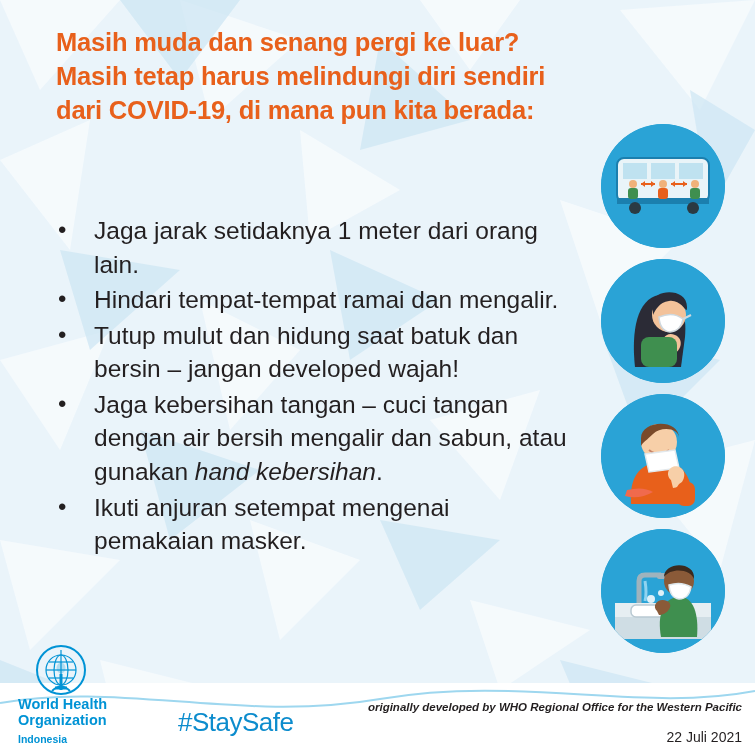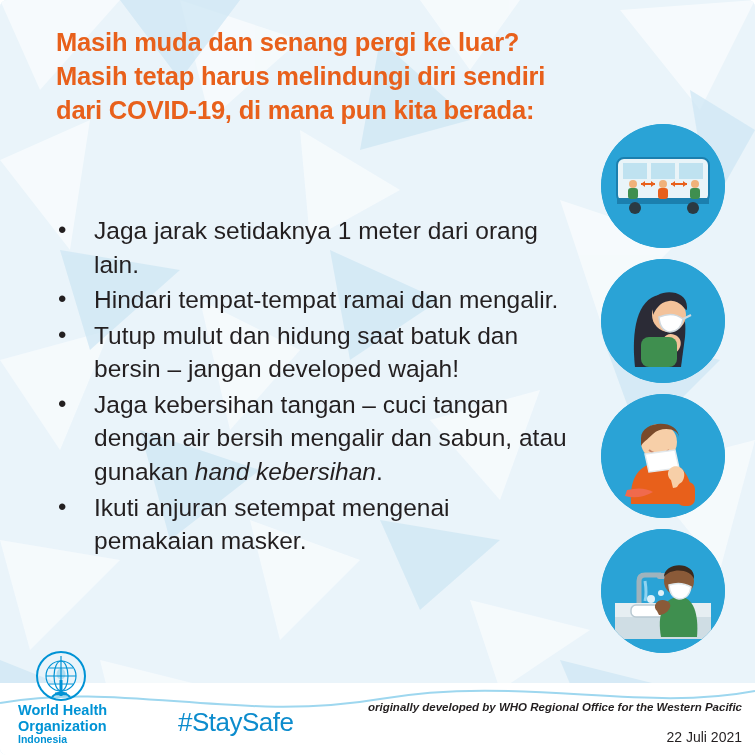--- a/index.html
+++ b/index.html
@@ -11,21 +11,20 @@
     height: 755px;
     font-family: "Liberation Sans", sans-serif;
     overflow: hidden;
   }
   #poster {
     position: relative;
     width: 755px;
     height: 755px;
     background: #eaf4fa;
     overflow: hidden;
-    border-radius: 7px;
   }
   
   .bg-poly {
     position: absolute;
     inset: 0;
     width: 755px;
     height: 755px;
   }
   .content {
     position: absolute;
@@ -118,21 +117,21 @@
     margin-left: 4px;
     color: #0093d5;
     font-size: 14.5px;
     font-weight: bold;
     line-height: 1.12;
   }
   .who-country {
     font-size: 10.5px;
     font-weight: bold;
     color: #0093d5;
-    margin-top: 0;
+    margin-top: 6px;
   }
   .staysafe {
     position: absolute;
     left: 178px;
     bottom: 17px;
     color: #0c8ccd;
     font-size: 26px;
     font-weight: normal;
     letter-spacing: -0.5px;
   }

